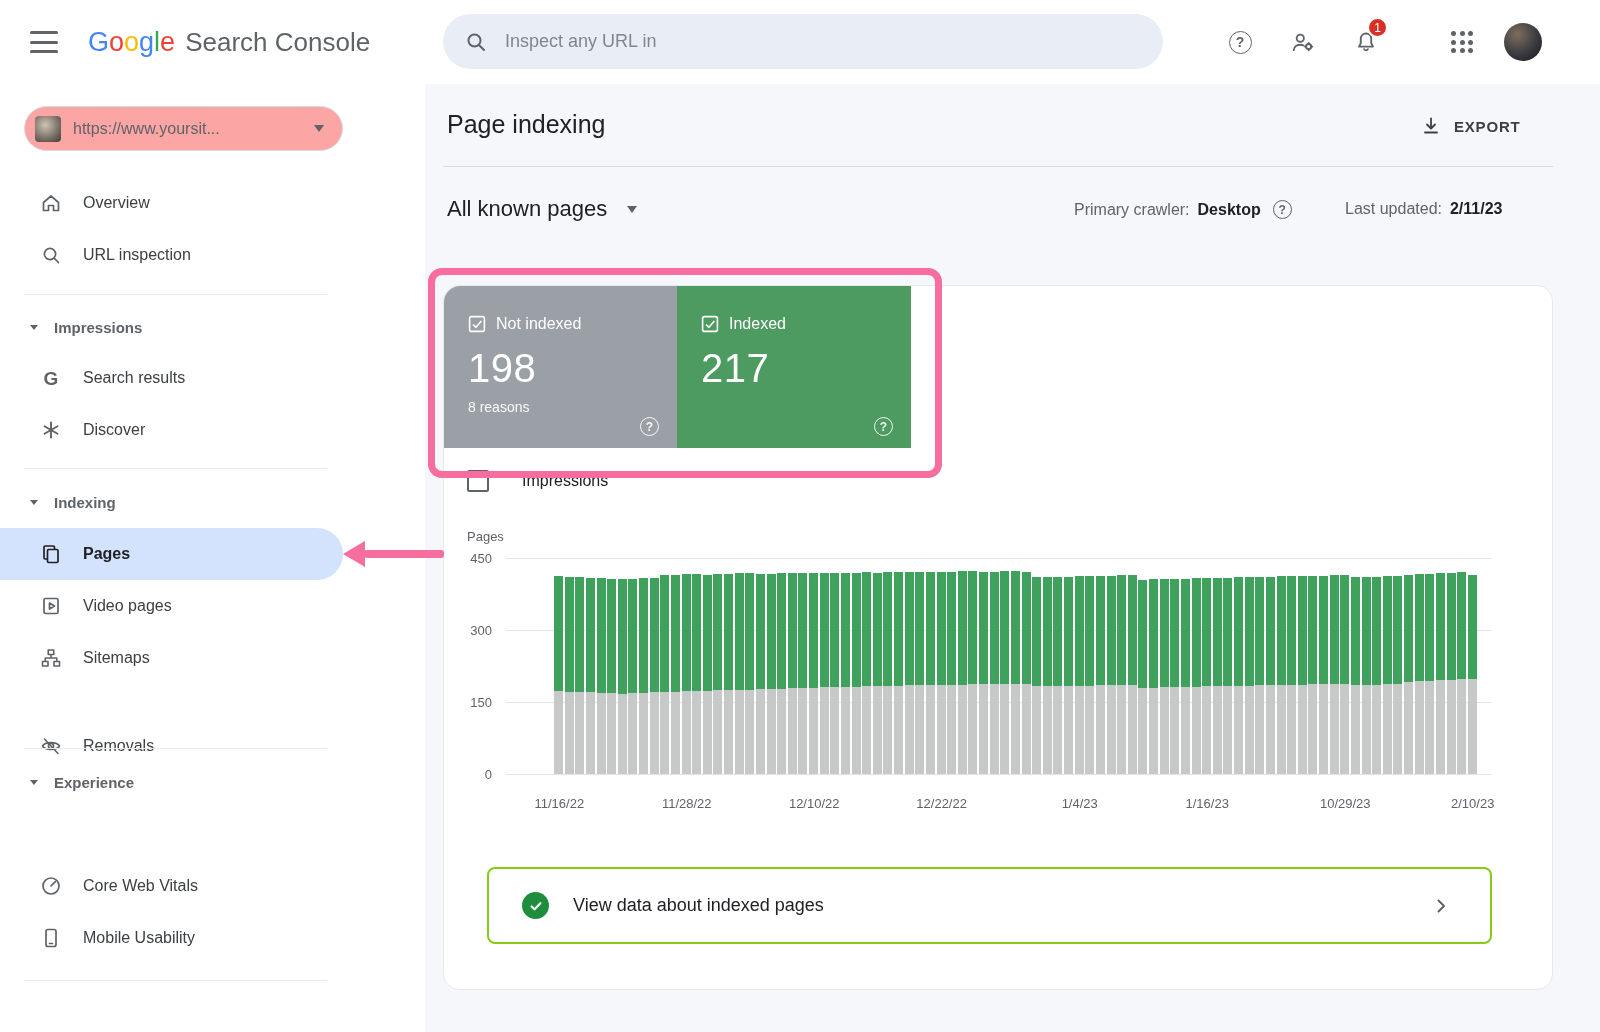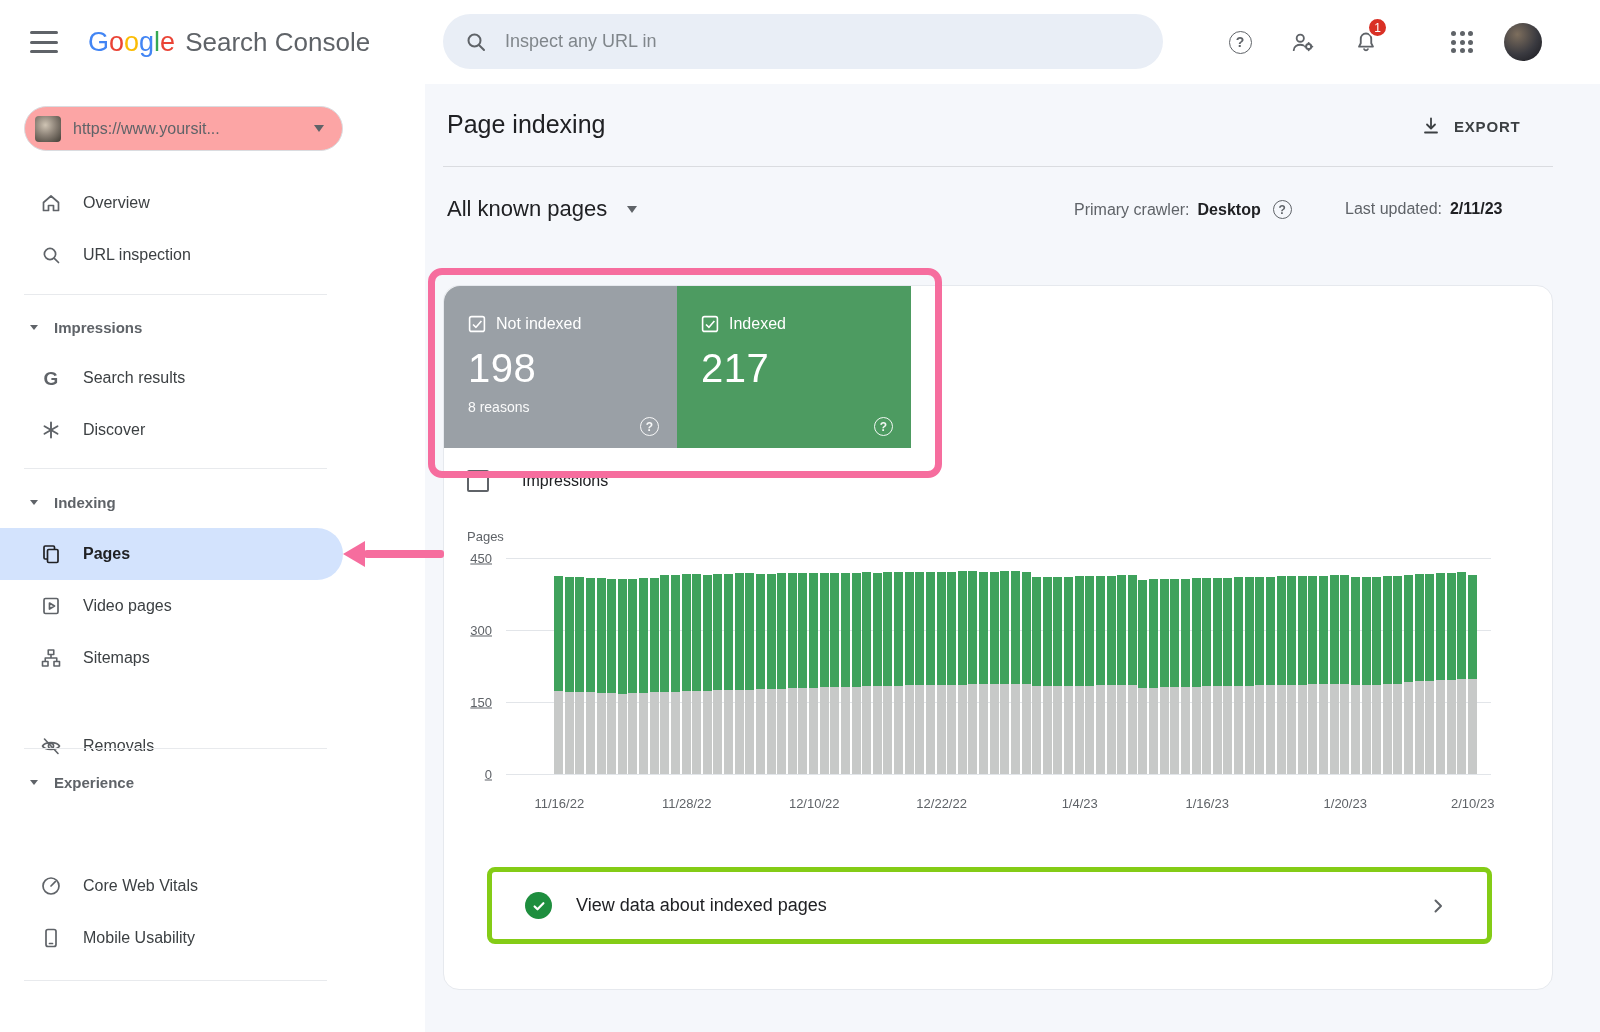--- a/index.html
+++ b/index.html
@@ -67,25 +67,25 @@
   .box-head{position:absolute;left:24px;top:29px;display:flex;align-items:center;gap:10px;font-size:16px;}
   .box-value{position:absolute;left:24px;top:60px;font-size:40px;font-weight:400;letter-spacing:.5px;}
   .box-sub{position:absolute;left:24px;top:113px;font-size:14px;color:rgba(255,255,255,.95);}
   .box-help{position:absolute;right:18px;bottom:12px;}
   .impressions{position:absolute;left:23px;top:184px;display:flex;align-items:center;gap:33px;cursor:pointer;}
   .checkbox{width:18px;height:18px;border:2px solid #5f6368;border-radius:2px;background:#fff;}
   .imp-label{font-size:16px;color:#202124;}
   .axis-title{position:absolute;left:23px;top:243px;font-size:13px;color:#5f6368;}
   .chart{position:absolute;left:62px;top:272px;width:985px;height:216px;}
   .gridline{position:absolute;left:0;right:0;height:1px;background:#e2e5e9;z-index:0;}
-  .ytick{position:absolute;left:-14px;transform:translate(-100%,-50%);font-size:13px;color:#5f6368;text-decoration:underline;}
+  .ytick{position:absolute;left:-14px;transform:translate(-100%,-50%);font-size:13px;color:#5f6368;}
   .bars{position:absolute;left:48px;bottom:0;width:924px;height:216px;display:flex;justify-content:space-between;align-items:flex-end;z-index:1;}
   .bar{width:9px;display:flex;flex-direction:column;justify-content:flex-end;}
   .xtick{position:absolute;top:238px;transform:translateX(-50%);font-size:13px;color:#5f6368;white-space:nowrap;}
-  .footer-btn{position:absolute;left:43px;top:581px;width:1005px;height:77px;border:5px solid #84cc16;border-radius:8px;background:#fff;display:flex;align-items:center;cursor:pointer;padding:0;box-sizing:border-box;font-family:inherit;text-align:center;}
+  .footer-btn{position:absolute;left:43px;top:581px;width:1005px;height:77px;border:2px solid #84cc16;border-radius:8px;background:#fff;display:flex;align-items:center;cursor:pointer;padding:0;box-sizing:border-box;font-family:inherit;text-align:center;}
   .gcheck{width:27px;height:27px;border-radius:50%;background:#1e8e3e;display:flex;align-items:center;justify-content:center;margin-left:33px;flex:none;}
   .footer-label{font-size:18px;color:#202124;margin-left:24px;}
   .footer-chevron{margin-left:auto;margin-right:38px;color:#5f6368;display:flex;}
   
   .pink-rect{position:absolute;left:428px;top:268px;width:500px;height:196px;border:7px solid #f66d9e;border-radius:14px;z-index:10;pointer-events:none;}
   .arrow-line{position:absolute;left:364px;top:550px;width:80px;height:8px;background:#f66d9e;border-radius:3px;z-index:10;pointer-events:none;}
   .arrow-head{position:absolute;left:343px;top:541px;width:0;height:0;border-top:13px solid transparent;border-bottom:13px solid transparent;border-right:22px solid #f66d9e;z-index:10;pointer-events:none;}
 </style>
 </head>
 <body>
@@ -686,21 +686,21 @@
         <div class="gridline" style="top: 72px;"></div>
         <div class="ytick" style="top: 72px;">300</div>
         <div class="gridline" style="top: 0px;"></div>
         <div class="ytick" style="top: 0px;">450</div>
         <div class="xtick" style="left: 53.3103px;">11/16/22</div>
         <div class="xtick" style="left: 180.759px;">11/28/22</div>
         <div class="xtick" style="left: 308.207px;">12/10/22</div>
         <div class="xtick" style="left: 435.655px;">12/22/22</div>
         <div class="xtick" style="left: 573.724px;">1/4/23</div>
         <div class="xtick" style="left: 701.172px;">1/16/23</div>
-        <div class="xtick" style="left: 839.241px;">1/20/23</div>
+        <div class="xtick" style="left: 839.241px;">10/29/23</div>
         <div class="xtick" style="left: 966.69px;">2/10/23</div>
       </div>
 
     <button class="footer-btn">
       <span class="gcheck">
         <svg width="14" height="14" viewBox="0 0 14 14" fill="none" stroke="#fff" stroke-width="2.2" stroke-linecap="round" stroke-linejoin="round">
             <path d="M2.6 7.5 L5.5 10.3 L11.4 4.2"></path>
           </svg>
       </span>
       <span class="footer-label">View data about indexed pages</span>

